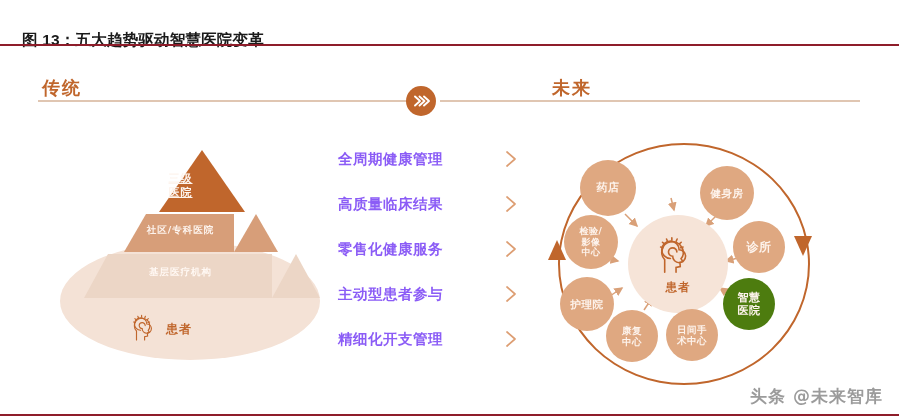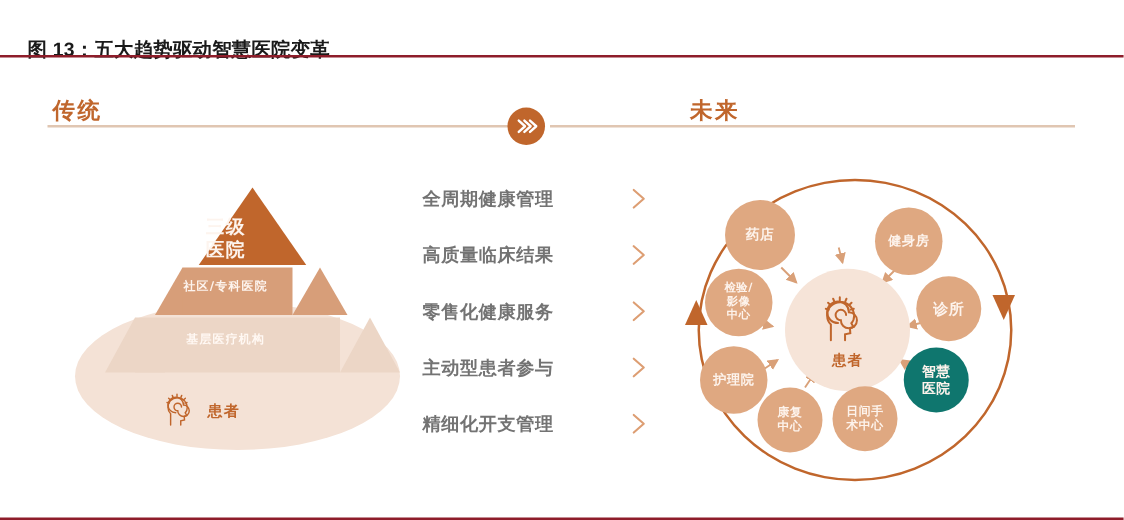--- a/index.html
+++ b/index.html
@@ -52,21 +52,21 @@
   .tri-label{
     position:absolute;width:100%;text-align:center;
     color:#fdf4ee;font-weight:bold;font-family:"DejaVu Sans",sans-serif;
     line-height:1.25;white-space:pre-line;letter-spacing:1px;
   }
   .tier-top{
     left:99px;top:0px;width:0;height:0;
     border-left:43px solid transparent;border-right:43px solid transparent;
     border-bottom:62px solid #c0662c;
   }
-  .tier-top-label{left:58px;top:22px;width:125px;font-size:15px;}
+  .tier-top-label{left:58px;top:22px;width:125px;font-size:11px;text-decoration:underline;}
   .tier-mid{
     left:64px;top:64px;width:0;height:0;
     border-left:22px solid transparent;border-right:22px solid transparent;
     border-bottom:38px solid #d79e79;
   }
   .tier-mid-rect{
     left:86px;top:64px;width:88px;height:38px;background:#d79e79;
   }
   .tier-mid-r{
     left:174px;top:64px;width:0;height:0;
@@ -96,21 +96,21 @@
     font-family:"DejaVu Sans",sans-serif;letter-spacing:1px;
   }
 
   
   .trends{position:absolute;left:338px;top:146px;width:190px;height:220px;}
   .trend-row{
     position:absolute;left:0;width:180px;height:26px;
     display:flex;align-items:center;justify-content:space-between;
   }
   .trend-text{
-    font-size:14.5px;font-weight:bold;color:#737373;
+    font-size:14.5px;font-weight:bold;color:#8b5cf6;
     font-family:"DejaVu Sans",sans-serif;letter-spacing:0.5px;white-space:nowrap;
   }
   .trend-chev{width:14px;height:20px;flex:none;}
 
   
   .circle-wrap{position:absolute;left:540px;top:138px;width:300px;height:250px;}
   .ring{
     position:absolute;left:18px;top:5px;width:248px;height:238px;
     border:2.3px solid #c0662c;border-radius:50%;
   }
@@ -125,21 +125,21 @@
   .hub-text{
     font-size:11.5px;font-weight:bold;color:#c0662c;
     font-family:"DejaVu Sans",sans-serif;letter-spacing:1px;
   }
   .node{
     position:absolute;border-radius:50%;background:#dfa881;
     display:flex;align-items:center;justify-content:center;text-align:center;
     color:#fdf3ec;font-weight:bold;font-family:"DejaVu Sans",sans-serif;
     line-height:1.2;white-space:pre-line;letter-spacing:0.5px;
   }
-  .node.accent{background:#0f766e;text-align:center;}
+  .node.accent{background:#4d7c0f;text-align:center;}
   .connector{position:absolute;left:0;top:0;width:300px;height:250px;pointer-events:none;}
 
   
   .watermark{
     position:absolute;right:16px;bottom:8px;
     font-size:17px;font-weight:bold;color:#8a8a8a;
     font-family:"DejaVu Sans",sans-serif;letter-spacing:1px;opacity:.85;
   }
   .footer-rule{
     position:absolute;left:0;bottom:0px;width:899px;height:2px;background:#8e1d2a;
@@ -285,14 +285,15 @@
 术中心</div>
     <div class="node" style="left:66px;top:172px;width:52px;height:52px;font-size:9.5px">康复
 中心</div>
     <div class="node" style="left:20px;top:139px;width:54px;height:54px;font-size:10.5px">护理院</div>
     <div class="node" style="left:24px;top:77px;width:54px;height:54px;font-size:9px">检验/
 影像
 中心</div>
     <div class="node" style="left:40px;top:22px;width:56px;height:56px;font-size:11px">药店</div>
   </div>
 
+  <div class="watermark">头条 @未来智库</div>
   <div class="footer-rule"></div>
 </div>
 
 </body></html>

